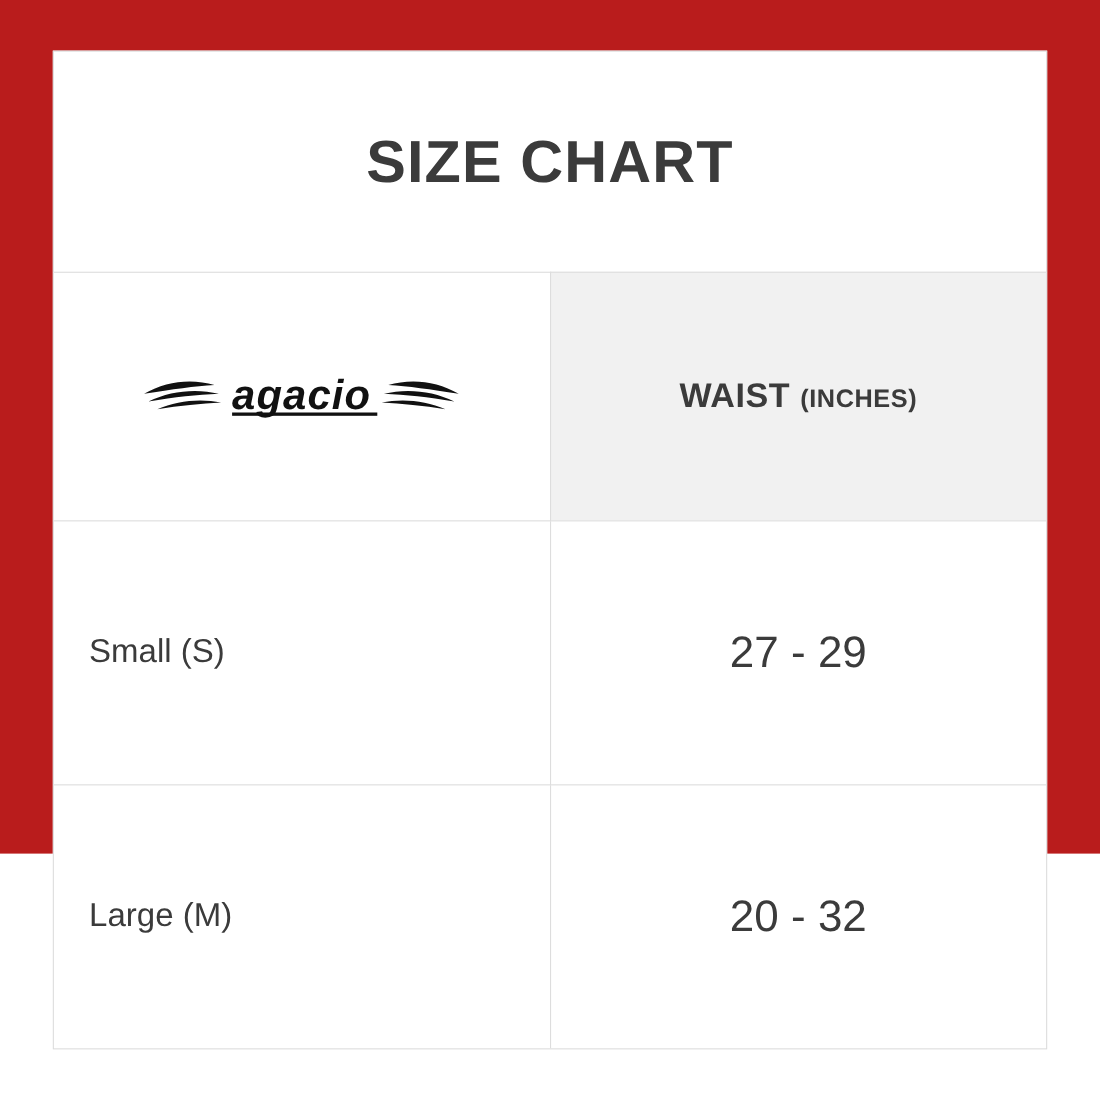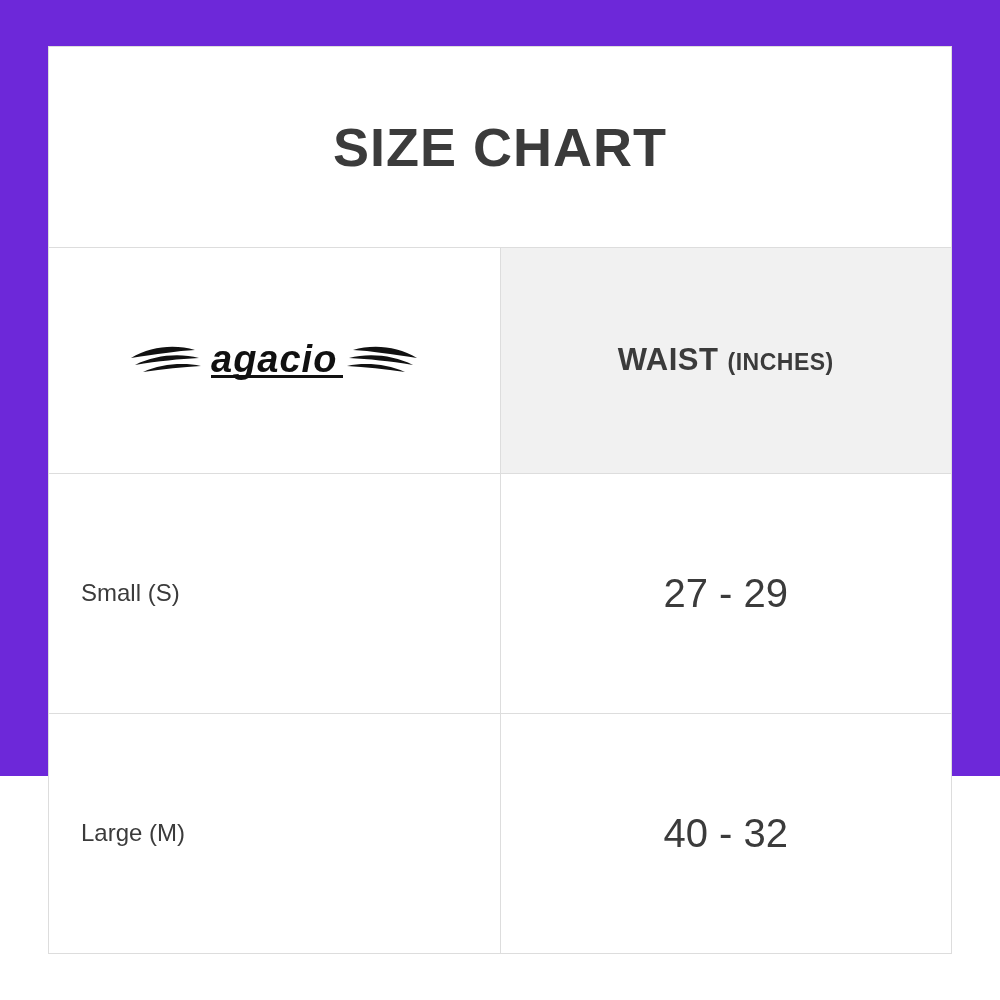--- a/index.html
+++ b/index.html
@@ -8,21 +8,21 @@
     background: #ffffff;
     width: 1000px;
     height: 1000px;
     font-family: "Liberation Sans", sans-serif;
   }
 
   .page {
     position: relative;
     width: 1000px;
     height: 776px;
-    background: #6d28d9;
+    background: #b91c1c;
     box-sizing: border-box;
   }
 
   .chart-wrap {
     position: absolute;
     left: 48px;
     top: 46px;
     width: 904px;
     height: 908px;
     border: 1px solid #dddddd;
@@ -102,21 +102,21 @@
     height: 157px;
     vertical-align: middle;
   }
   .size-cell {
     width: 352px;
     text-align: left;
     padding-left: 32px !important;
     border-left: none !important;
   }
   .size-text {
-    font-size: 24px;
+    font-size: 30px;
     color: #3b3b3b;
   }
   .value-cell {
     text-align: center;
     border-right: none !important;
   }
   .value-text {
     font-size: 40px;
     color: #3b3b3b;
   }
@@ -174,21 +174,21 @@
           <td class="value-cell">
             <span class="value-text">27 - 29</span>
           </td>
         </tr>
 
         <tr class="data-row">
           <td class="size-cell">
             <span class="size-text">Large (M)</span>
           </td>
           <td class="value-cell">
-            <span class="value-text">40 - 32</span>
+            <span class="value-text">20 - 32</span>
           </td>
         </tr>
 
 
       </tbody>
     </table>
   </div>
 </div>
 
 </body></html>

